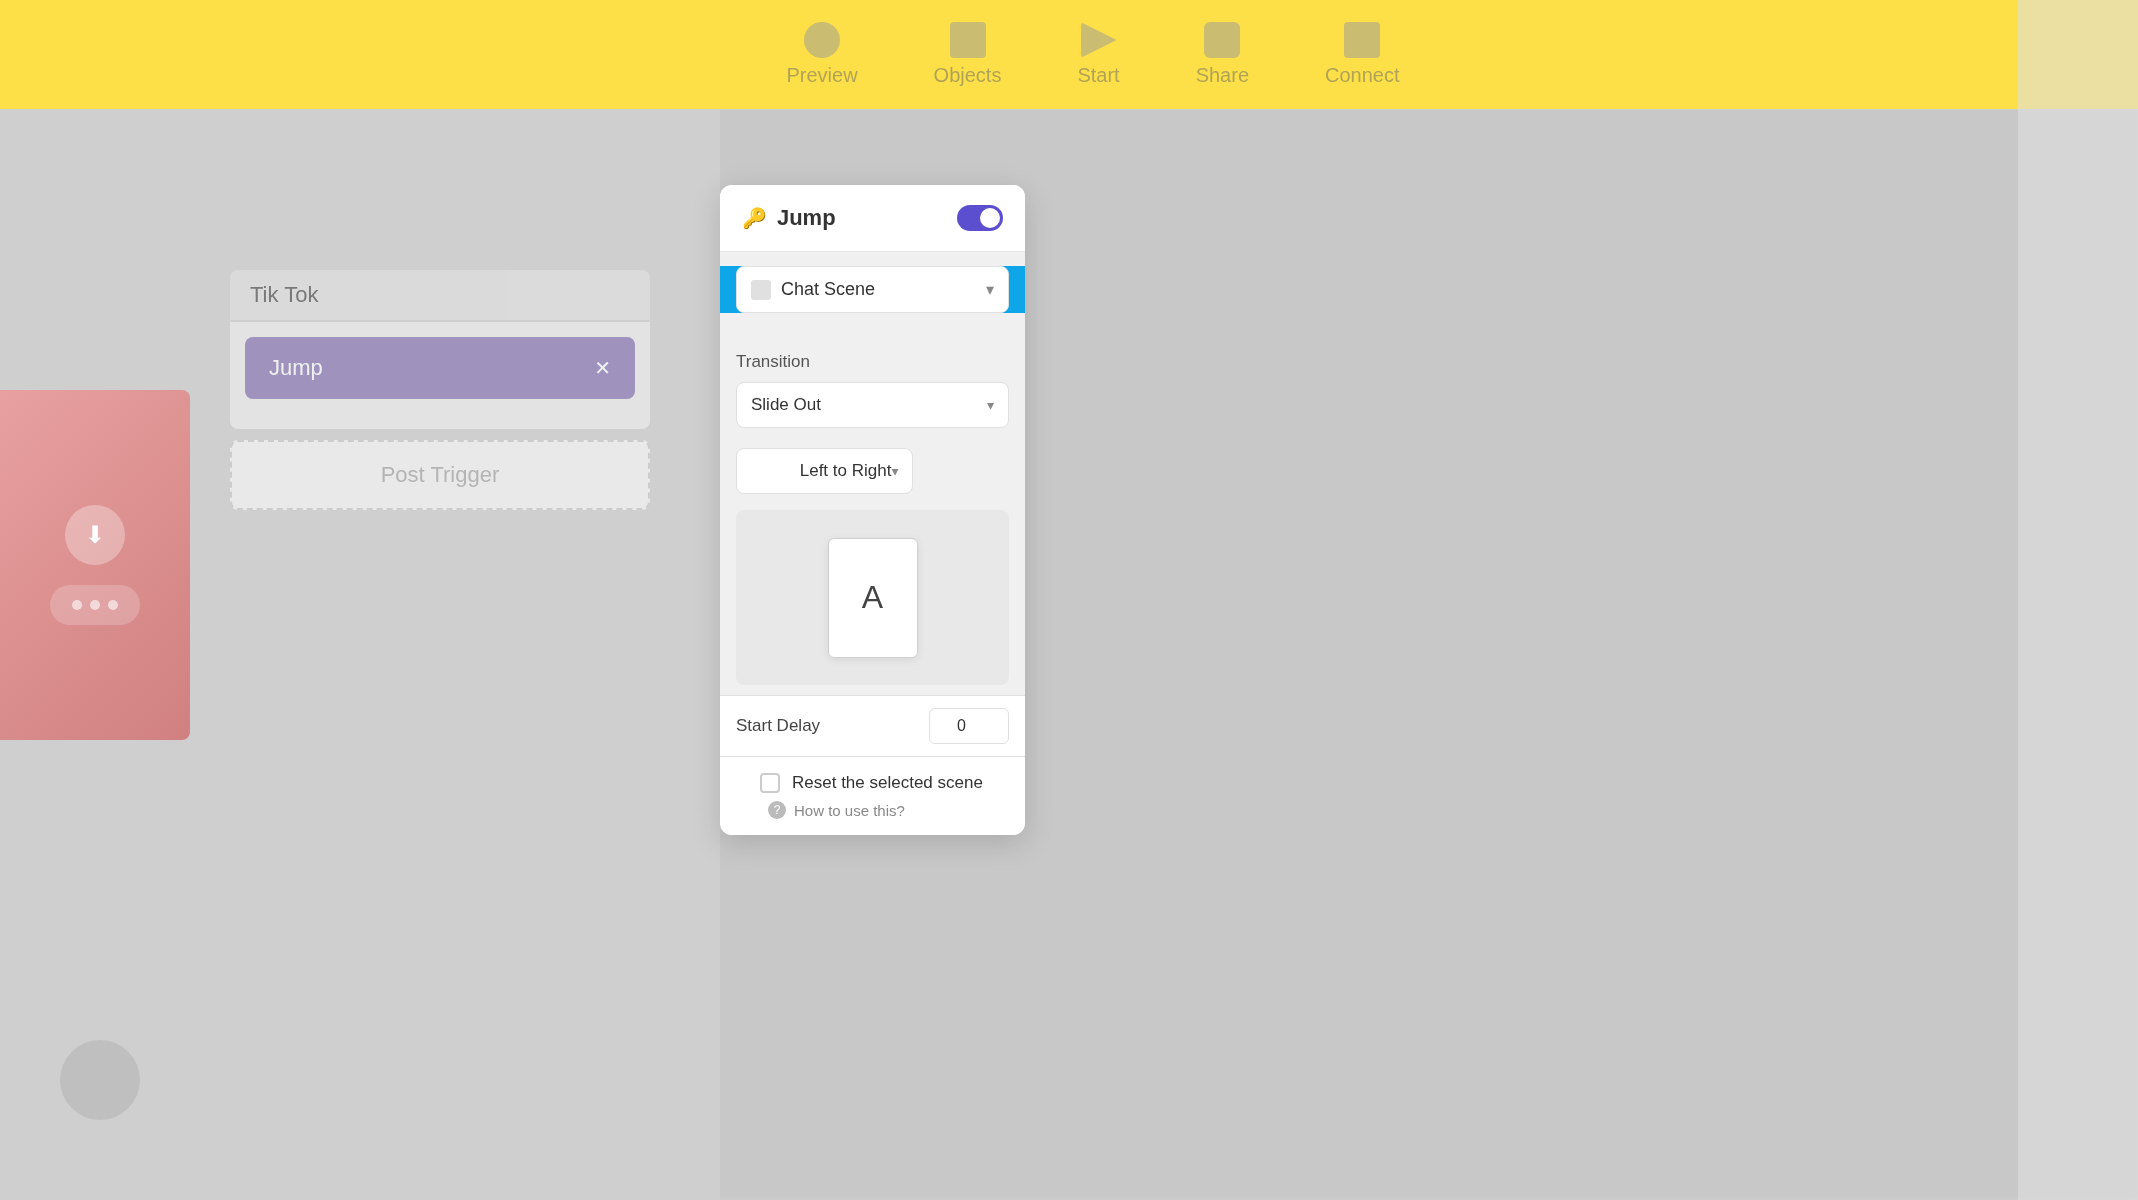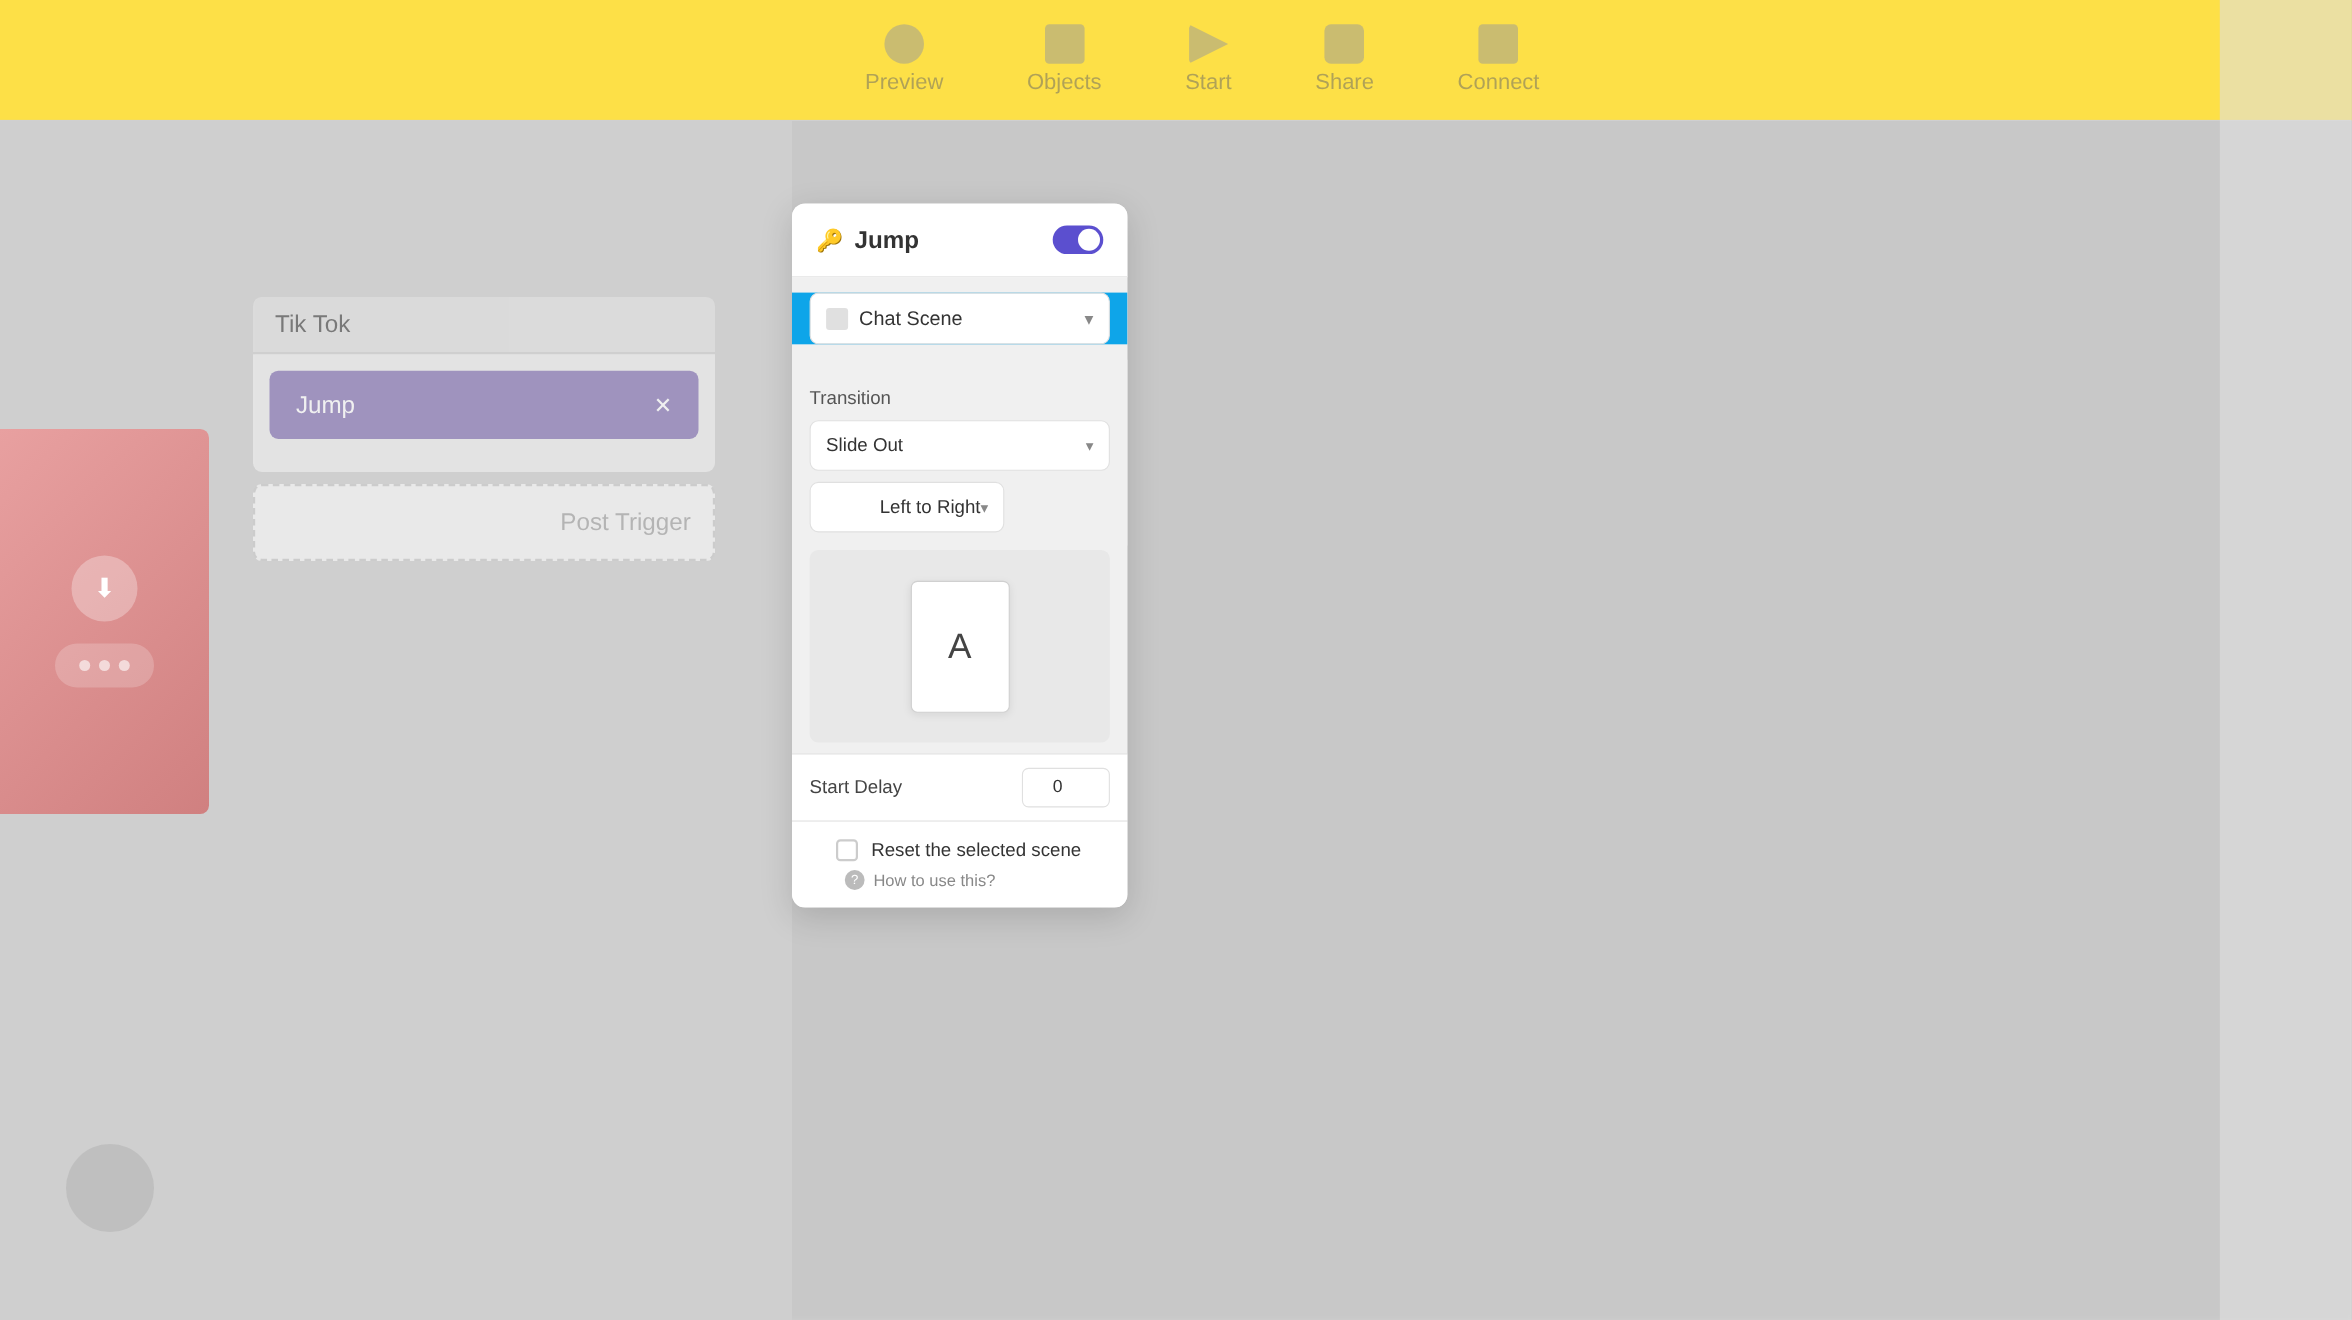--- a/index.html
+++ b/index.html
@@ -149,21 +149,21 @@
     
     .post-trigger {
       position: absolute;
       top: 330px;
       left: 230px;
       width: 420px;
       background: #f5f5f5;
       border: 2px dashed #ccc;
       border-radius: 8px;
       padding: 20px;
-      text-align: right;
+      text-align: center;
       font-size: 22px;
       color: #aaa;
       opacity: 0.7;
     }
 
     
     .avatar-bottom {
       position: absolute;
       bottom: 80px;
       left: 60px;
@@ -281,21 +281,21 @@
 
     .dropdown-select {
       background: white;
       border: 1px solid #e0e0e0;
       border-radius: 8px;
       padding: 12px 14px;
       display: flex;
       align-items: center;
       justify-content: space-between;
       cursor: pointer;
-      margin-bottom: 10px;
+      margin-bottom: 20px;
     }
 
     .dropdown-select-label {
       font-size: 17px;
       color: #333;
     }
 
     .chevron-icon {
       font-size: 14px;
       color: #888;

